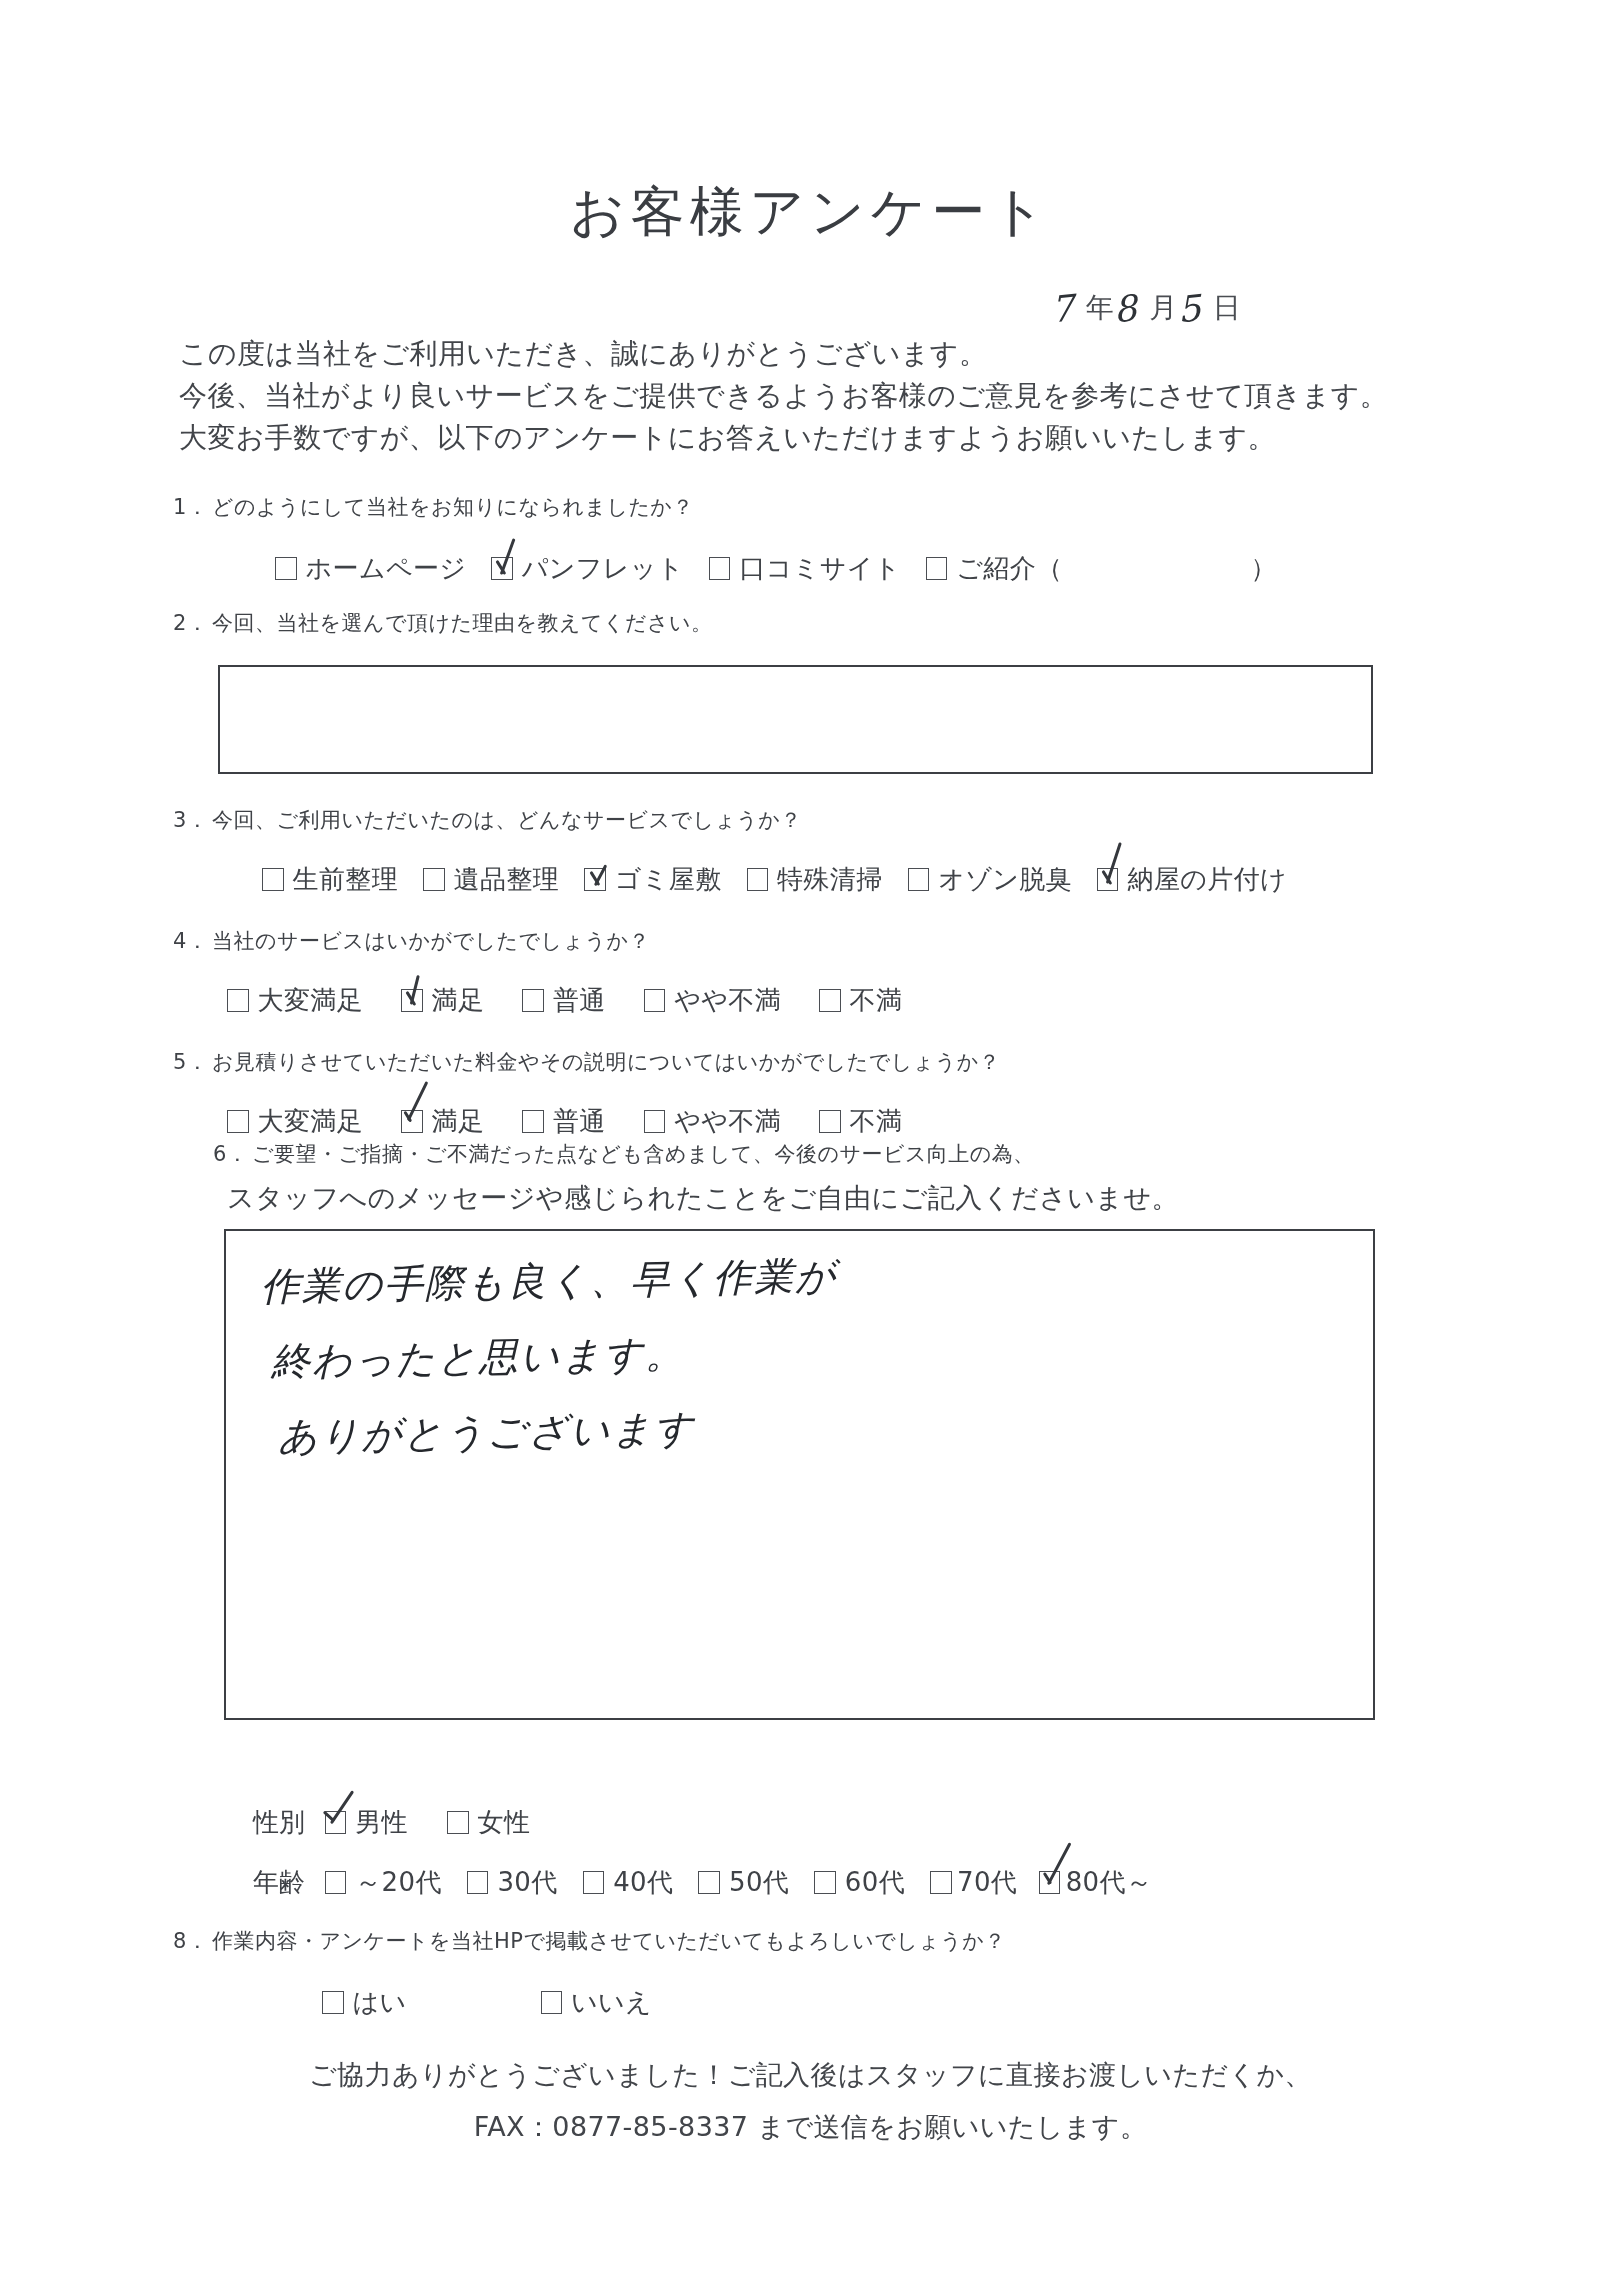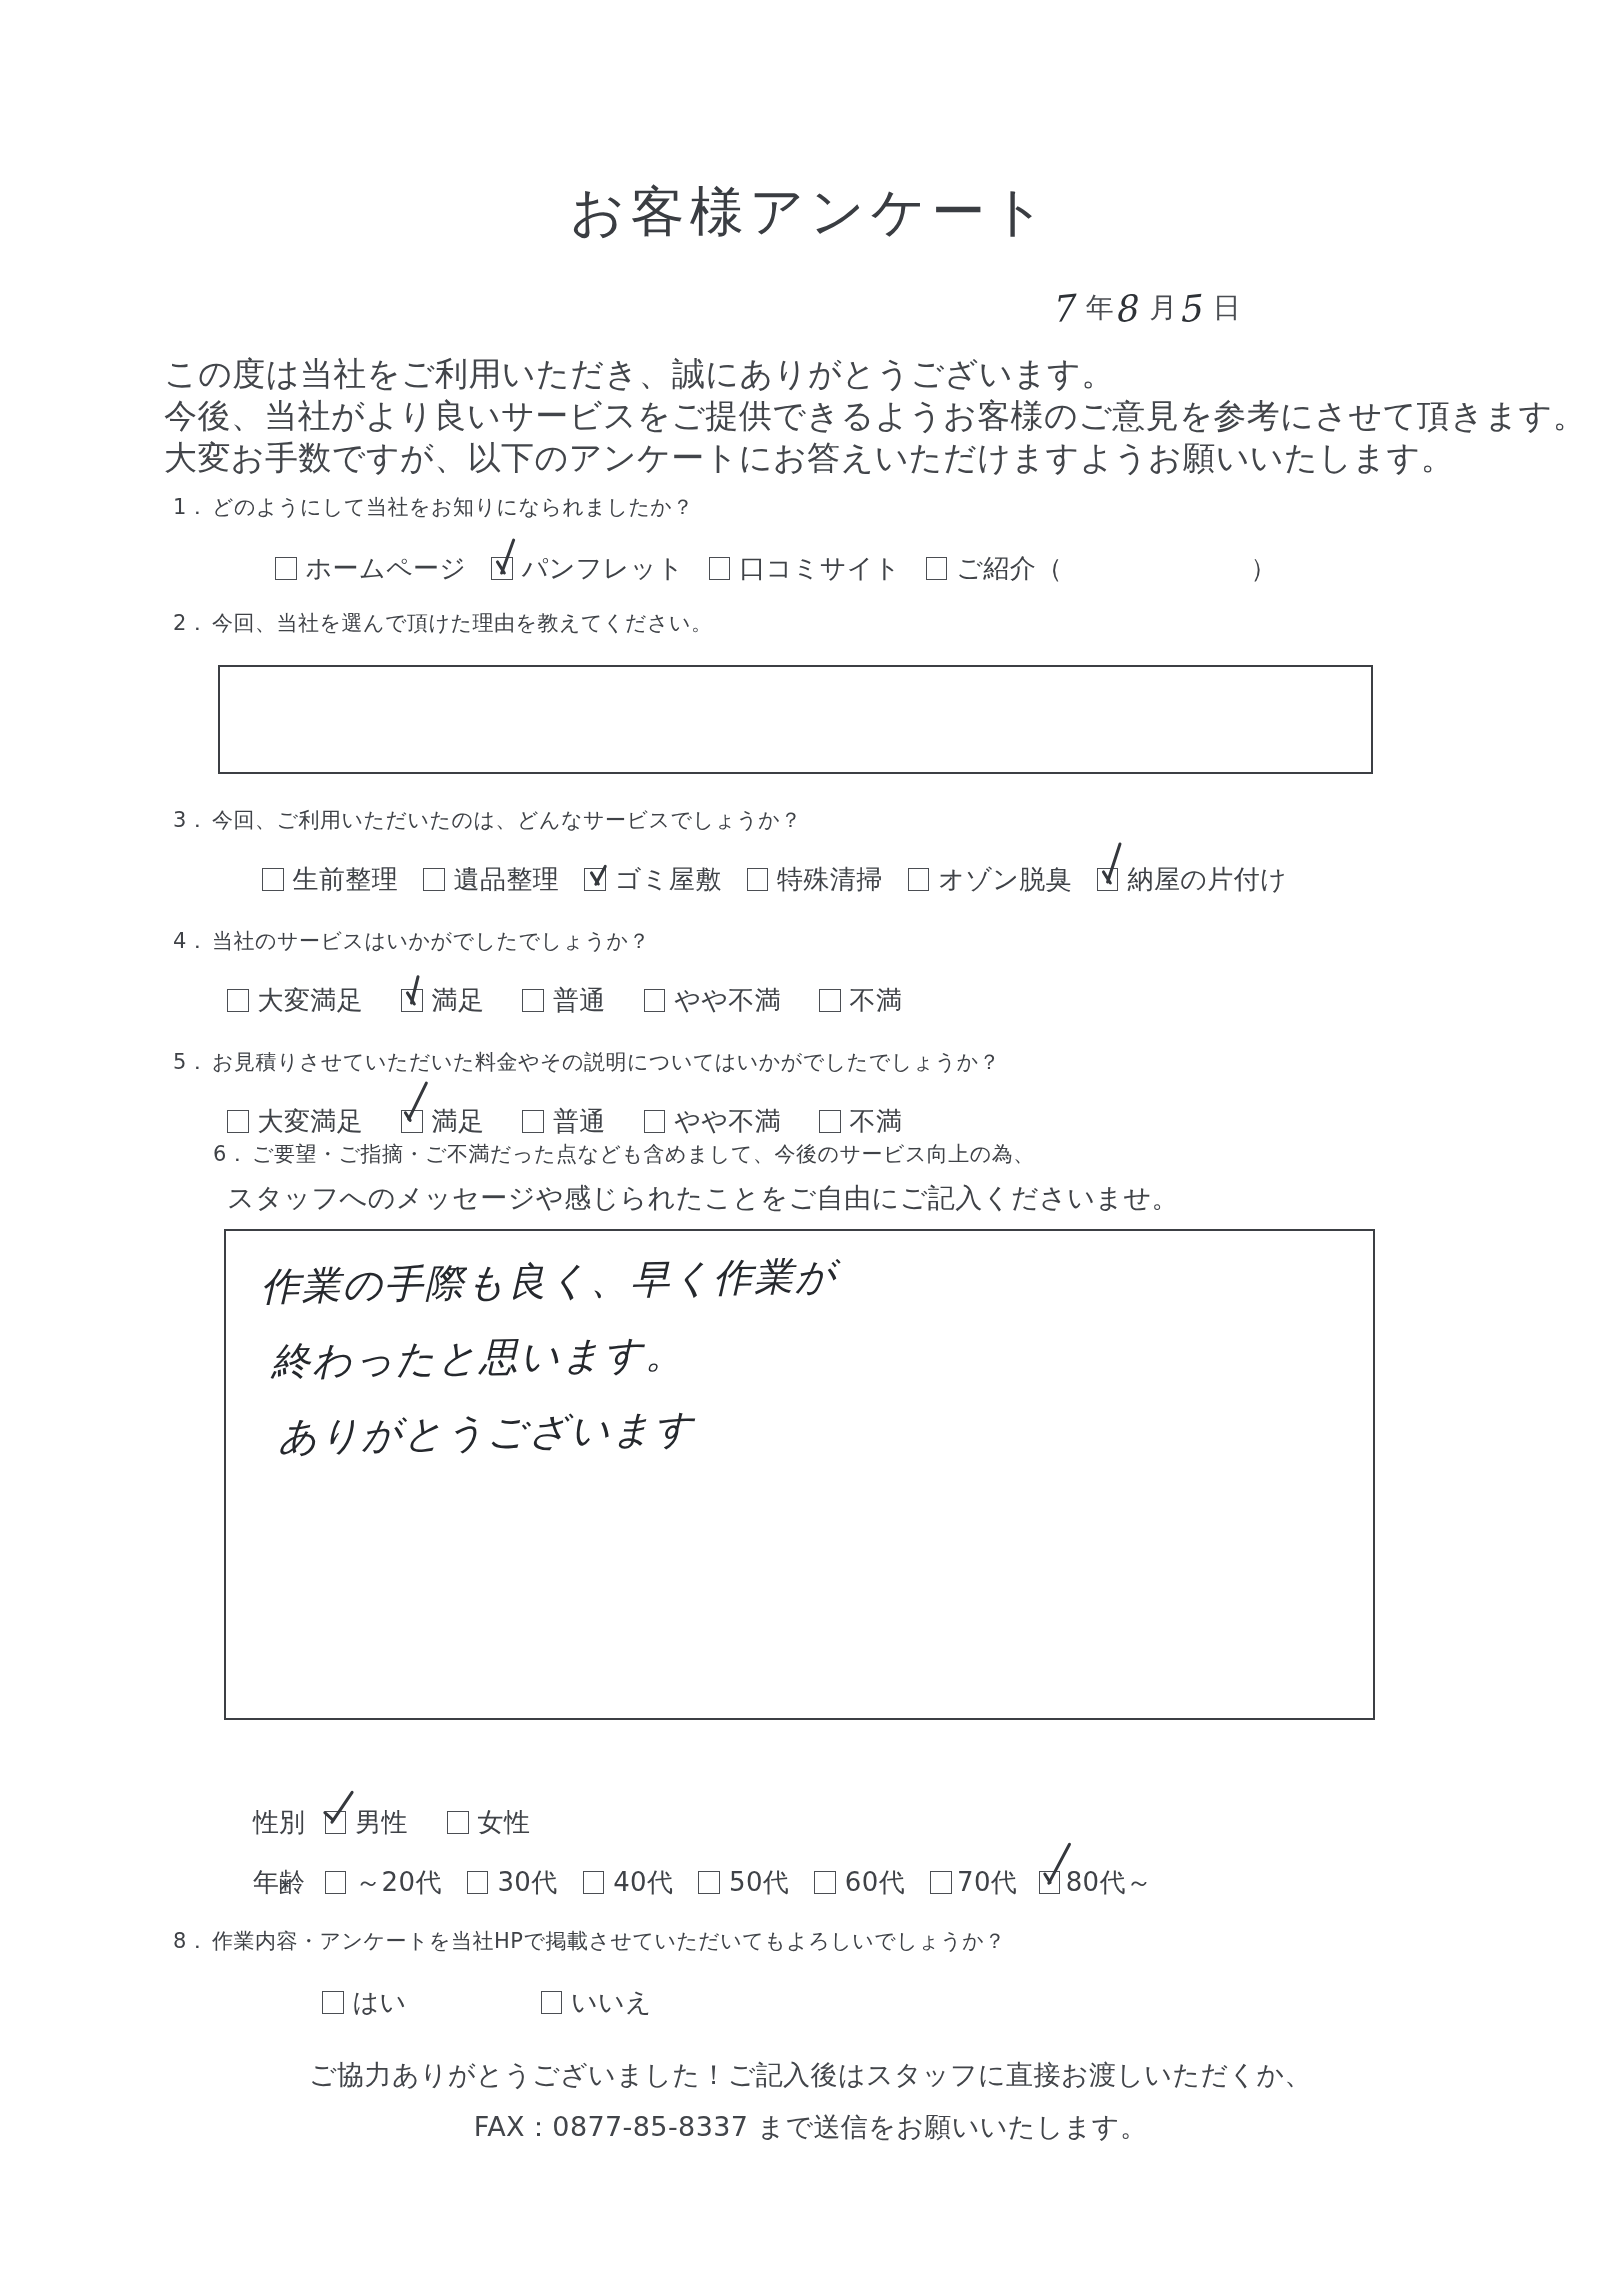--- a/index.html
+++ b/index.html
@@ -54,28 +54,27 @@
     font-weight: 400;
     display: inline-block;
     transform: rotate(-6deg) skewX(-5deg);
     margin: 0 7.2px 0 1.8px;
     vertical-align: -3.6px;
   }
 
   
   .intro {
     position: absolute;
-    left: 164px;
+    left: 179px;
     top: 333px;
     width: 1281px;
-    font-size: 33px;
+    font-size: 28px;
     line-height: 42px;
     color: #42454a;
     letter-spacing: 0.4px;
-    margin-top: 20px;
   }
   .intro div { white-space: nowrap; }
 
   
   .q {
     position: absolute;
     font-size: 21px;
     color: #3f4247;
     letter-spacing: 0.5px;
     white-space: nowrap;

